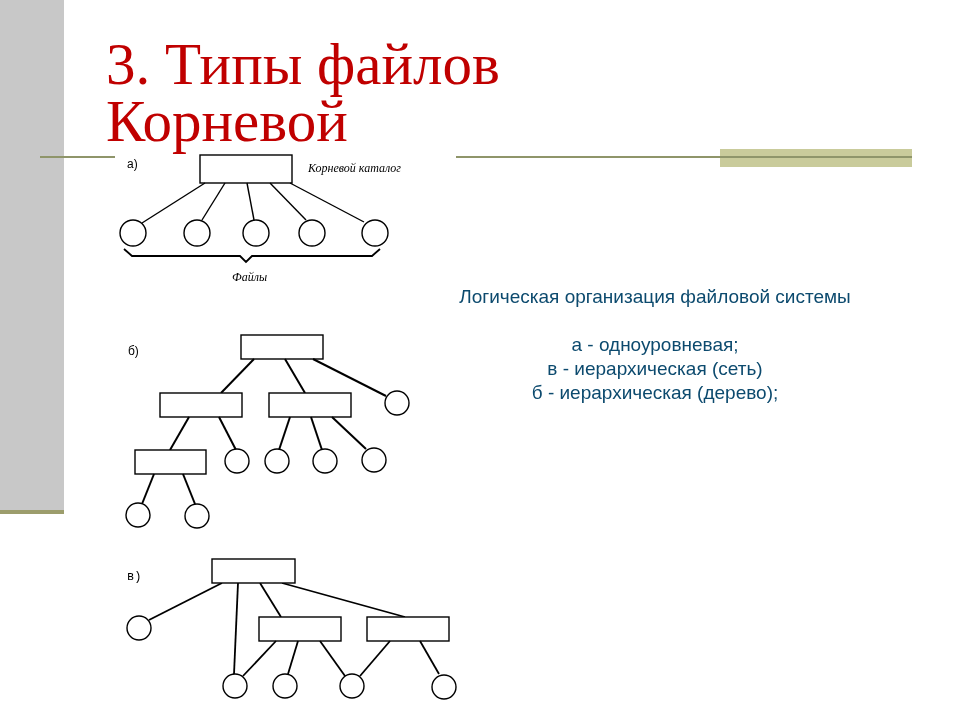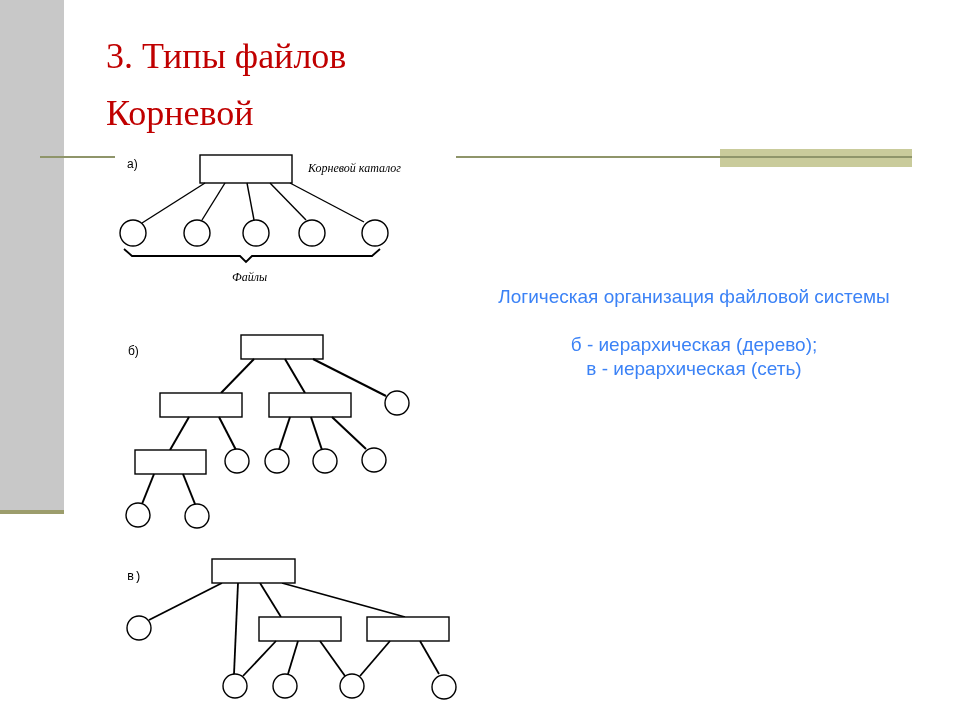--- a/index.html
+++ b/index.html
@@ -2,24 +2,24 @@
 <html><head>
 <meta charset="utf-8">
 <style>
   html, body { margin: 0; padding: 0; }
   body { width: 960px; height: 720px; position: relative; background: #ffffff; overflow: hidden; font-family: "Liberation Sans", sans-serif; }
   .side-bar { position: absolute; left: 0; top: 0; width: 64px; height: 510px; background: #c8c8c8; }
   .side-bar-foot { position: absolute; left: 0; top: 510px; width: 64px; height: 4px; background: #9c9d6c; }
   .rule { position: absolute; height: 2px; background: #8f956a; }
   .accent-block { position: absolute; left: 720px; top: 149px; width: 192px; height: 18px; background: #c9cb9b; }
   .accent-line { position: absolute; left: 720px; top: 156px; width: 192px; height: 2px; background: #8f956a; }
-  .title { position: absolute; left: 106px; top: 28px; margin: 0; font-family: "Liberation Serif", serif; font-weight: normal; font-size: 36px; line-height: 57px; color: #c00000; }
+  .title { position: absolute; left: 106px; top: 36px; margin: 0; font-family: "Liberation Serif", serif; font-weight: normal; font-size: 59px; line-height: 57px; color: #c00000; }
   .title span { display: block; }
   .diagram { position: absolute; left: 0; top: 0; }
-  .caption { position: absolute; left: 484px; top: 285px; width: 420px; text-align: center; font-family: "Liberation Sans", sans-serif; font-size: 19px; line-height: 24px; color: #3b82f6; }
+  .caption { position: absolute; left: 445px; top: 285px; width: 420px; text-align: center; font-family: "Liberation Sans", sans-serif; font-size: 19px; line-height: 24px; color: #0c4a6e; }
   .caption p { margin: 0; }
   .caption .gap { height: 24px; }
 </style>
 </head>
 <body>
 
 <div class="side-bar"></div>
 <div class="side-bar-foot"></div>
 <div class="rule" style="left:40px; top:156px; width:75px;"></div>
 <div class="rule" style="left:456px; top:156px; width:264px;"></div>
@@ -99,15 +99,16 @@
     <text x="308" y="172" font-size="12" font-style="italic" font-family="Liberation Serif, serif">Корневой каталог</text>
     <text x="232" y="281" font-size="12" font-style="italic" font-family="Liberation Serif, serif">Файлы</text>
     <text x="128" y="355" font-size="12">б)</text>
     <text x="127" y="580" font-size="12" font-family="Liberation Mono, monospace">в)</text>
   </g>
 </svg>
 
 <div class="caption">
   <p>Логическая организация файловой системы</p>
   <div class="gap"></div>
+  <p>а - одноуровневая;</p>
+  <p>в - иерархическая (сеть)</p>
   <p>б - иерархическая (дерево);</p>
-  <p>в - иерархическая (сеть)</p>
 </div>
 
 </body></html>

